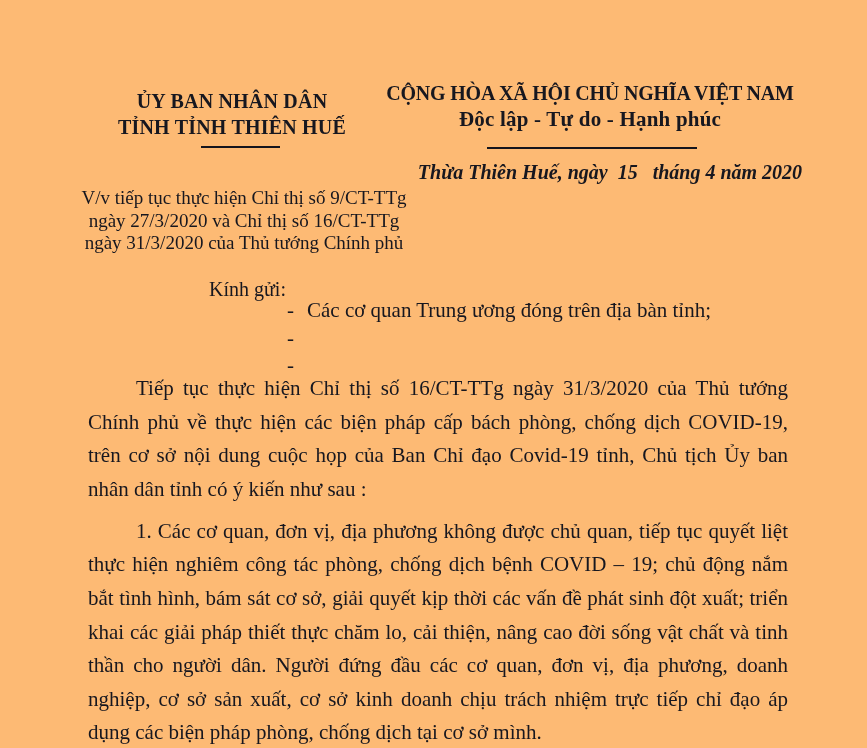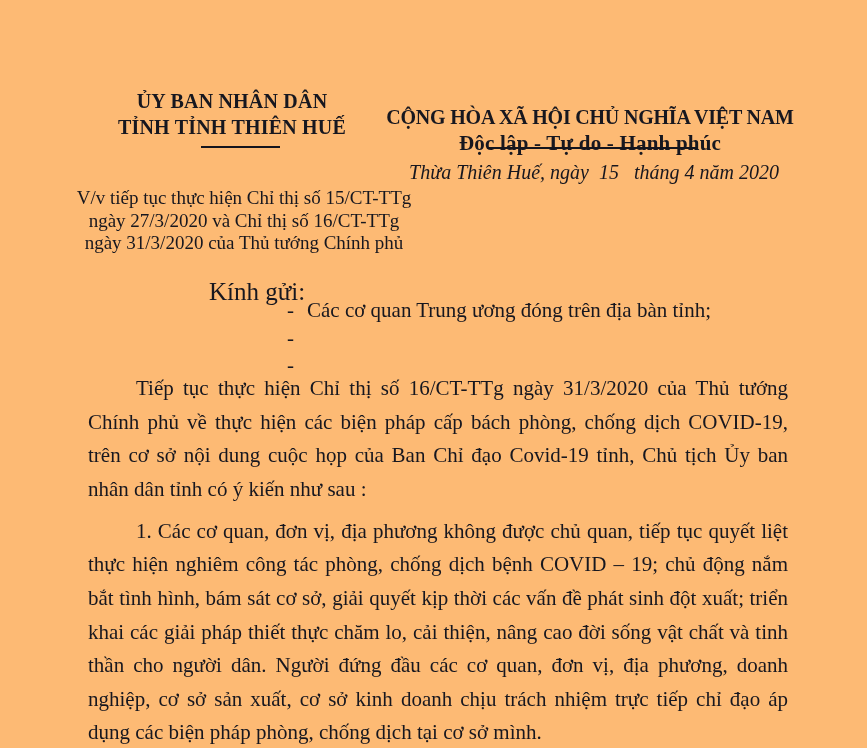--- a/index.html
+++ b/index.html
@@ -12,30 +12,30 @@
     overflow:hidden;
   }
   .abs{position:absolute;}
   .b{font-weight:bold;}
   .i{font-style:italic;}
   .ctr{text-align:center;}
   .pre{white-space:pre;}
 
   .issuer-block{left:96px;top:88px;width:272px;line-height:26px;font-size:20px;letter-spacing:.2px;}
   .issuer-rule{left:201px;top:146px;width:79px;border-top:2px solid #15151d;height:0;}
-  .national-block{left:384px;top:104px;width:412px;line-height:26px;}
+  .national-block{left:384px;top:80px;width:412px;line-height:26px;}
   .national-line1{font-size:20px;letter-spacing:-0.2px;}
   .national-line2{font-size:21px;letter-spacing:.2px;}
   .national-rule{left:487px;top:147px;width:210px;border-top:2px solid #15151d;height:0;}
 
   .doc-number{left:96px;top:160px;width:272px;font-size:21px;}
-  .place-date{left:392px;top:161px;width:404px;font-size:20px;}
+  .place-date{left:408px;top:161px;width:404px;font-size:20px;font-weight:bold;}
   .subject-block{left:58px;top:187px;width:372px;font-size:19px;line-height:22.5px;}
 
-  .salutation{left:209px;top:278px;font-size:25px;}
+  .salutation{left:209px;top:278px;font-size:20px;}
   .recipients{left:287px;top:297px;font-size:21px;line-height:27.5px;}
   .recipient-row{display:flex;}
   .recipient-dash{width:20px;flex:0 0 20px;}
 
   .body-text{left:88px;top:372px;width:700px;font-size:21px;line-height:33.6px;text-align:justify;}
   .body-text p{margin:0 0 8.5px 0;text-indent:48px;}
 </style>
 </head>
 <body>
 
@@ -50,21 +50,21 @@
   <div class="abs national-block ctr b">
     <div class="national-line1">CỘNG HÒA XÃ HỘI CHỦ NGHĨA VIỆT NAM</div>
     <div class="national-line2">Độc lập - Tự do - Hạnh phúc</div>
   </div>
   <div class="abs national-rule"></div>
 
 
   <div class="abs place-date ctr i pre">Thừa Thiên Huế, ngày  15   tháng 4 năm 2020</div>
 
   <div class="abs subject-block ctr">
-    <div>V/v tiếp tục thực hiện Chỉ thị số 15/CT-TTg</div>
+    <div>V/v tiếp tục thực hiện Chỉ thị số 9/CT-TTg</div>
     <div>ngày 27/3/2020 và Chỉ thị số 16/CT-TTg</div>
     <div>ngày 31/3/2020 của Thủ tướng Chính phủ</div>
   </div>
 
   <div class="abs salutation">Kính gửi:</div>
 
   <div class="abs recipients">
     <div class="recipient-row">
       <span class="recipient-dash">-</span>
       <span>Các cơ quan Trung ương đóng trên địa bàn tỉnh;</span>

